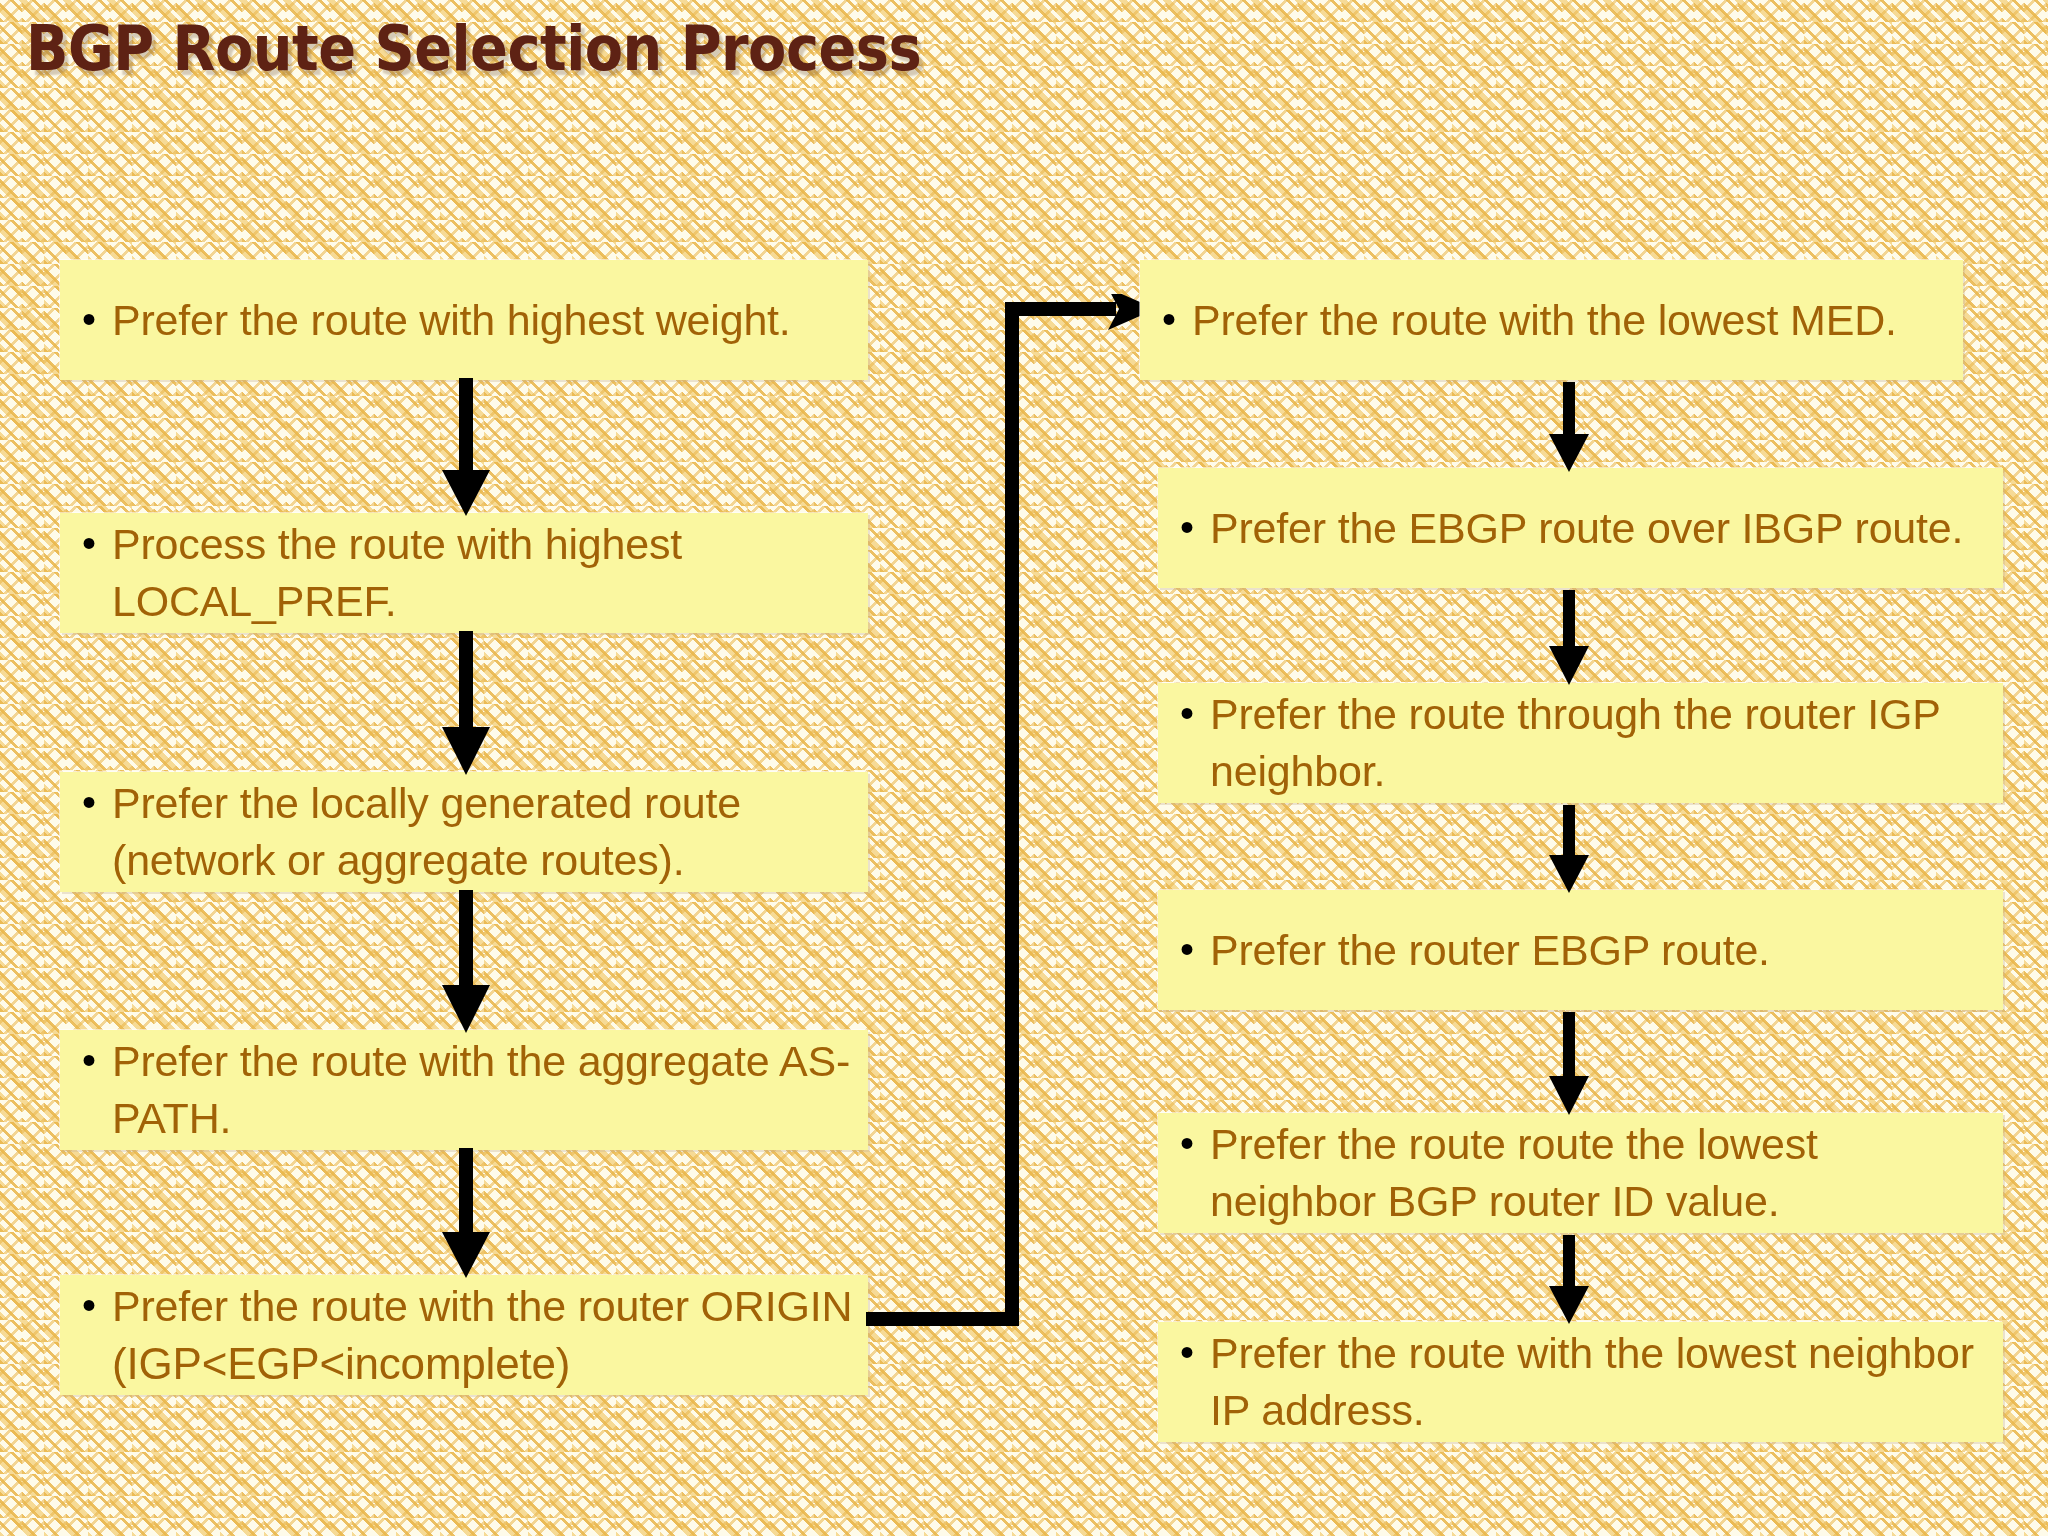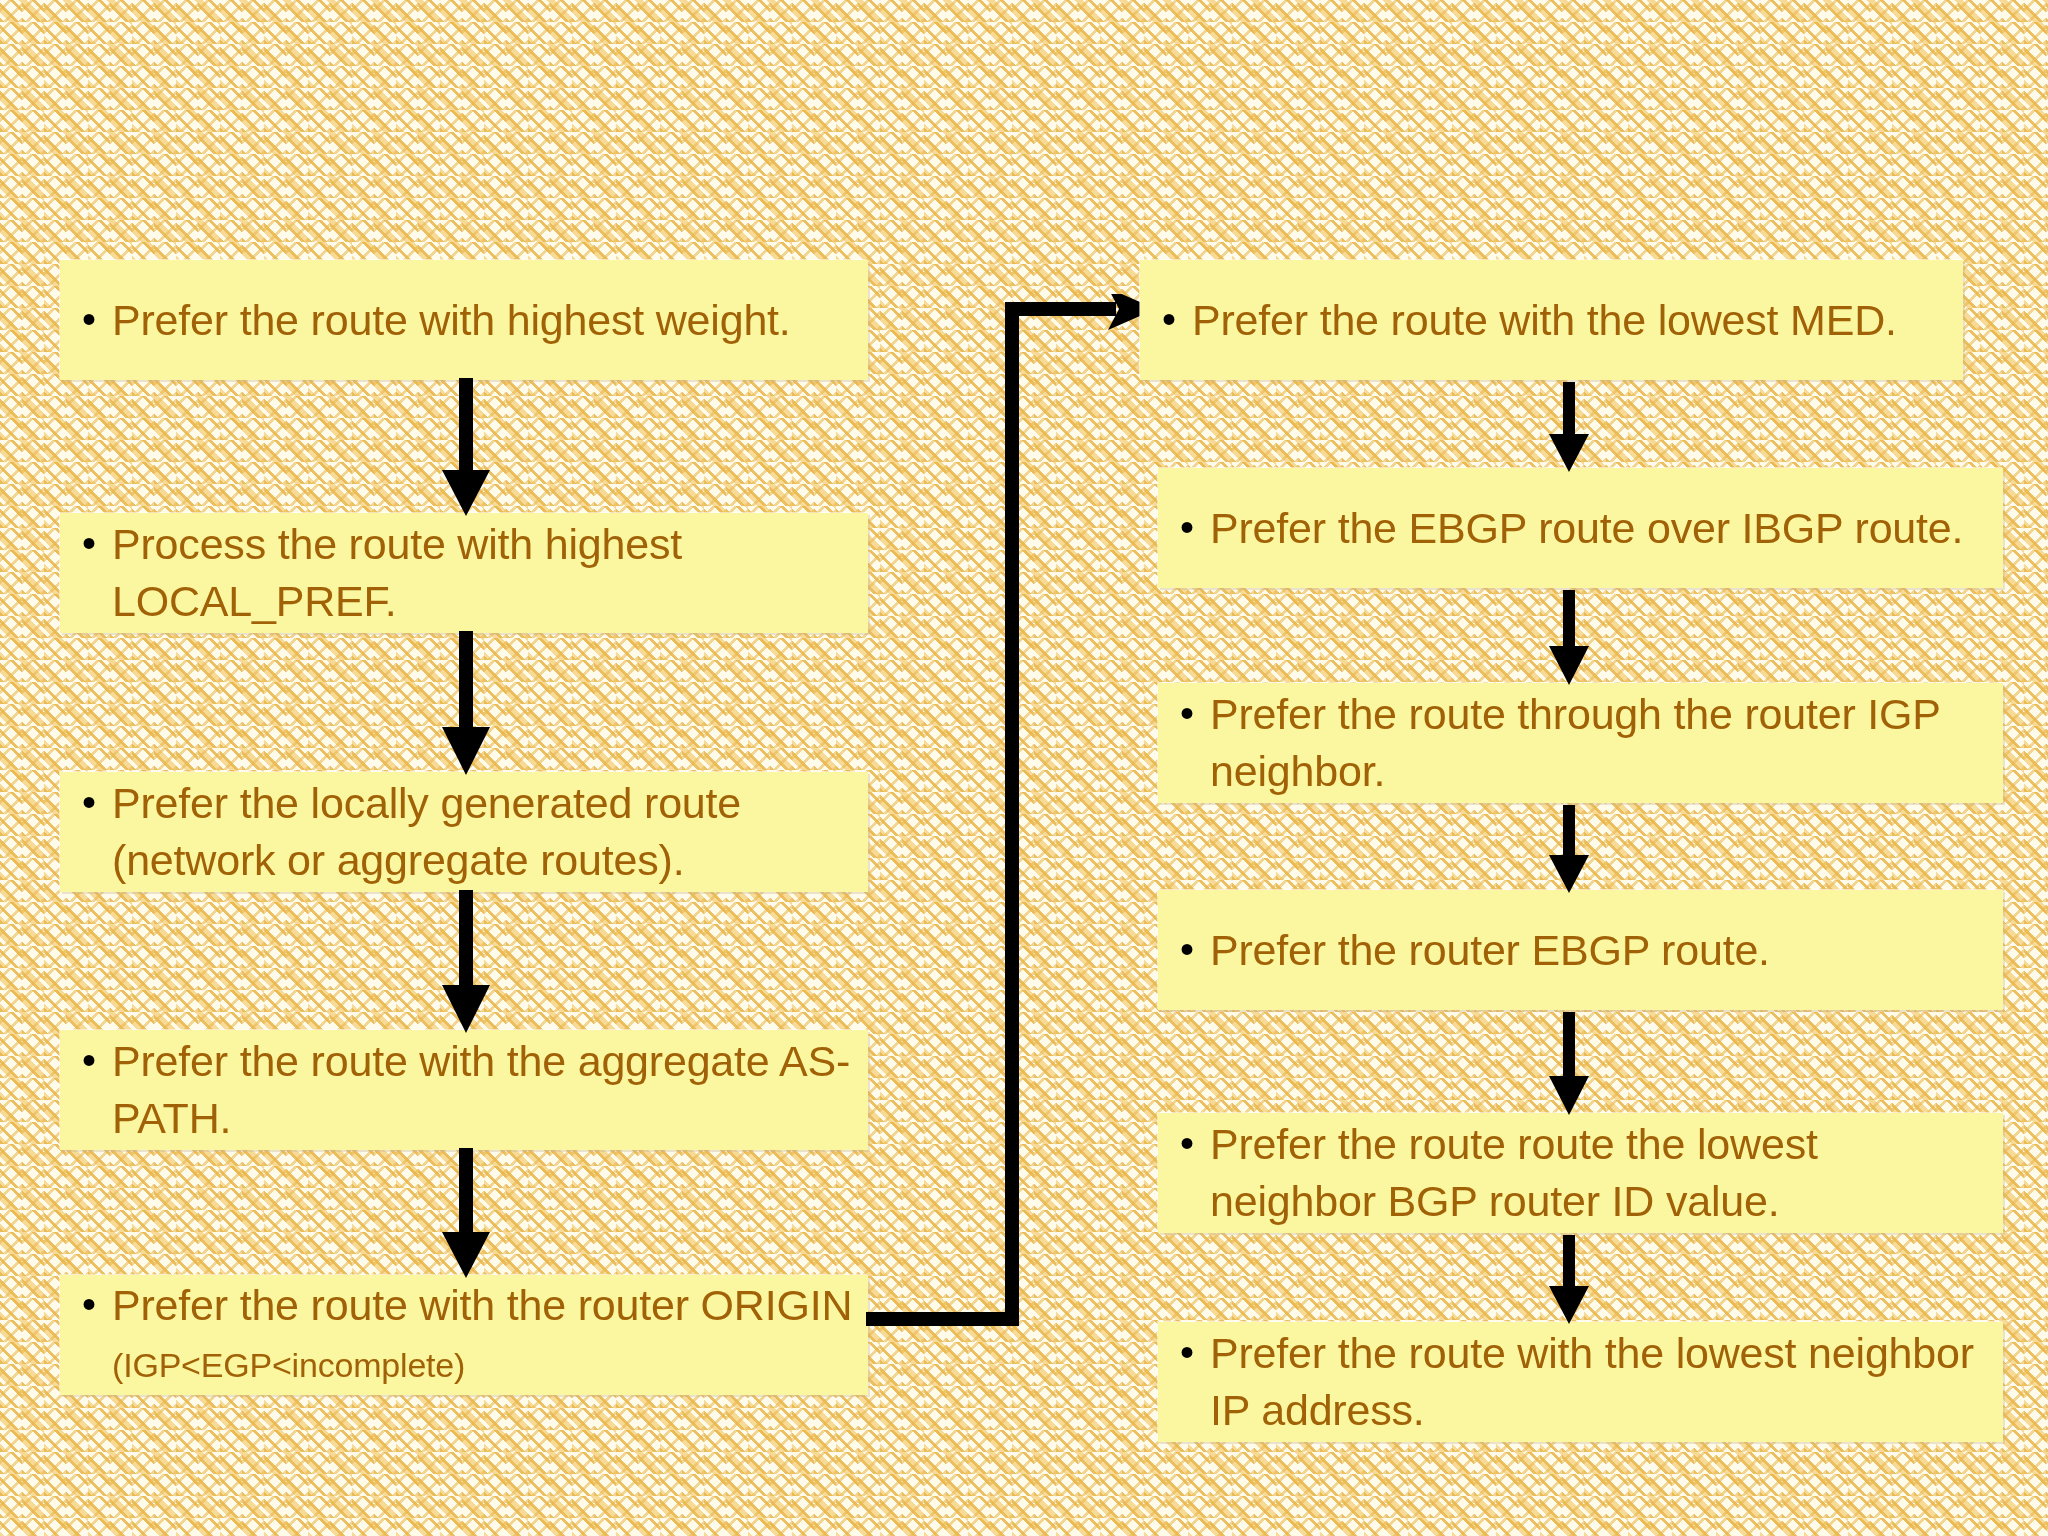--- a/index.html
+++ b/index.html
@@ -79,37 +79,38 @@
   }
   .txt {
     flex: 1 1 auto;
     font-size: 43px;
     line-height: 57px;
     color: #a16207;
     font-family: "Liberation Sans", sans-serif;
     letter-spacing: -0.2px;
   }
   .txt .small {
-    font-size: 34px;
+    font-size: 44px;
   }
 
   
   .varrow {
     position: absolute;
   }
   .varrow svg { display: block; }
 
   #connector { position: absolute; }
   #connector svg { display: block; }
 </style>
 </head>
 <body>
 
 <div id="slide">
 
+  <div id="title">BGP Route Selection Process</div>
 
   <div class="box" style="left:60px; top:260px; width:808px; height:120px;">
     <div class="row">
       <span class="bullet">•</span>
       <span class="txt">Prefer the route with highest weight.</span>
     </div>
   </div>
 
   <div class="box" style="left:60px; top:513px; width:808px; height:120px;">
     <div class="row">

